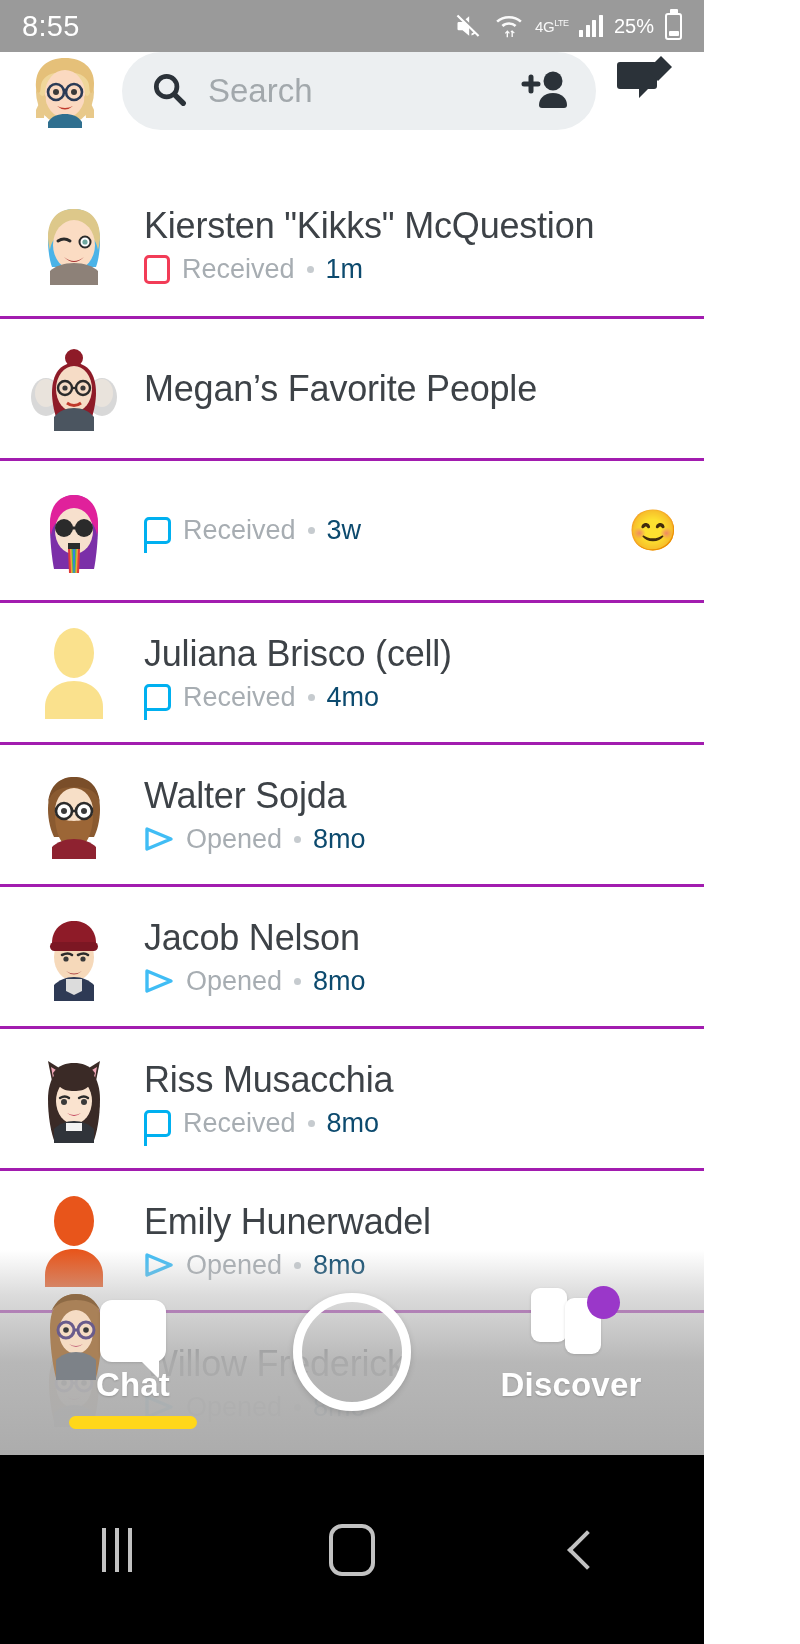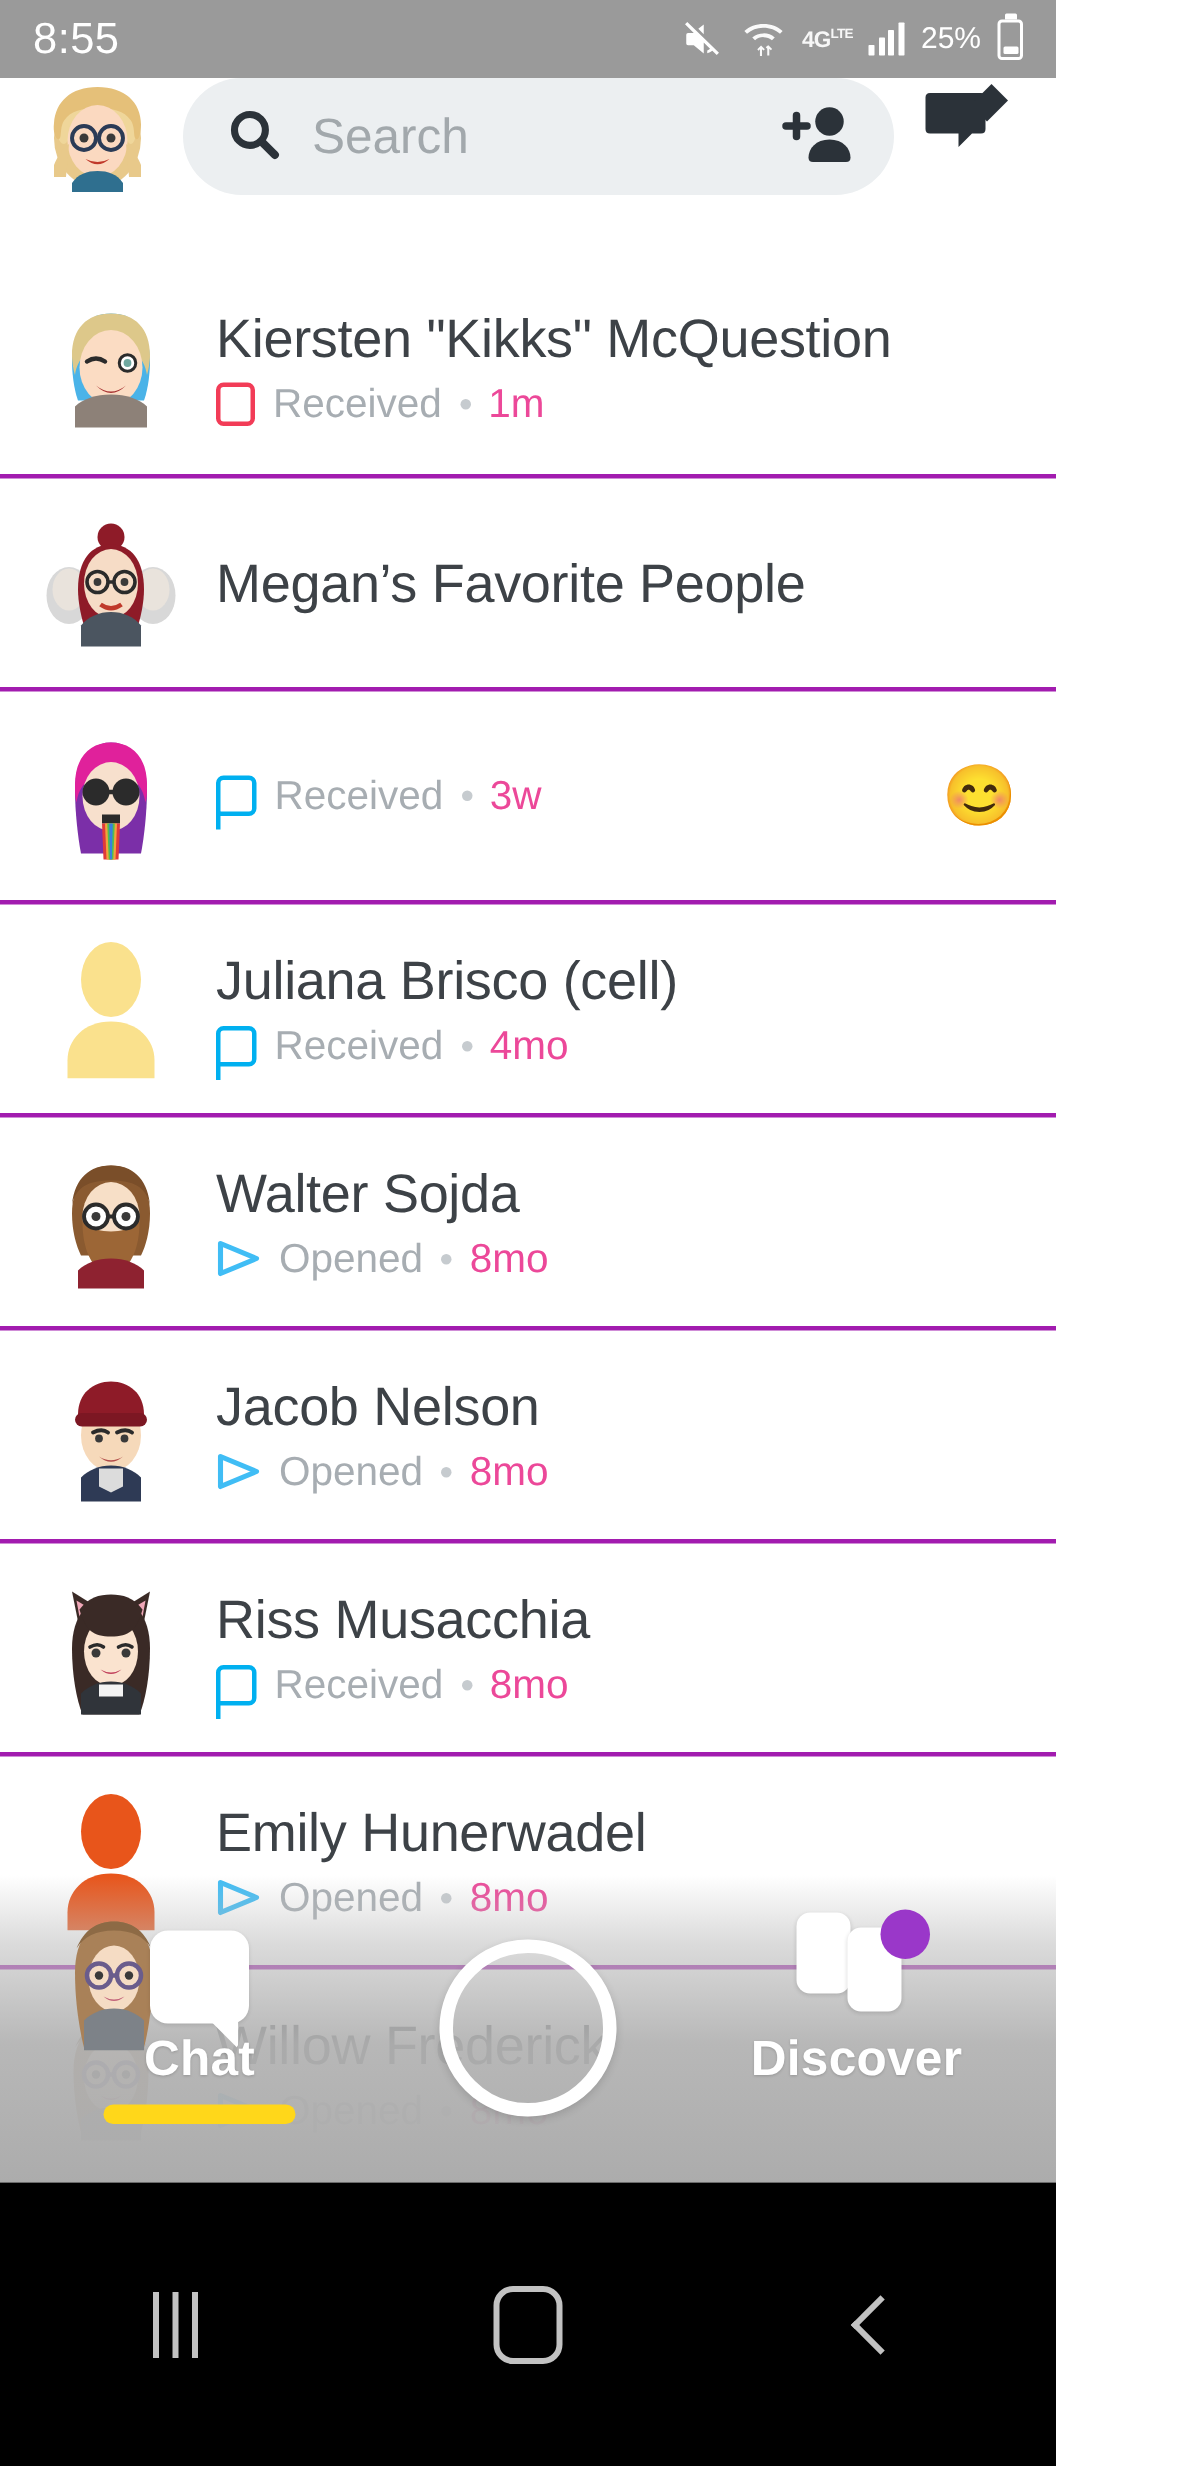--- a/index.html
+++ b/index.html
@@ -20,21 +20,21 @@
   .sb-time { font-size:29px; font-weight:400; letter-spacing:.3px; }
   .sb-right { margin-left:auto; display:flex; align-items:center; gap:11px; }
   .sb-icon { display:flex; align-items:center; }
   .sb-batt-text { font-size:20px; font-weight:400; }
   .bars { display:flex; align-items:flex-end; gap:2.5px; height:22px; }
   .bars i { width:4px; background:#fff; display:block; border-radius:.5px; }
   .bars i:nth-child(1){ height:7px; }
   .bars i:nth-child(2){ height:12px; }
   .bars i:nth-child(3){ height:17px; }
   .bars i:nth-child(4){ height:22px; }
-  .lte { font-size:15px; font-weight:700; letter-spacing:-.5px; opacity:.92; }
+  .lte { font-size:15px; font-weight:400; letter-spacing:-.5px; opacity:.92; }
   .batt {
     width:17px; height:27px; border:2.5px solid #fff; border-radius:3px;
     position:relative; display:flex; align-items:flex-end; padding:1.5px;
   }
   .batt:before{
     content:""; position:absolute; top:-6px; left:50%; transform:translateX(-50%);
     width:8px; height:4px; background:#fff; border-radius:1px 1px 0 0;
   }
   .batt i{ display:block; width:100%; height:25%; background:#fff; border-radius:1px; }
 
@@ -64,21 +64,21 @@
     display:flex; align-items:center; justify-content:center; position:relative;
   }
   .row-text { flex:1; min-width:0; display:flex; flex-direction:column; gap:7px; }
   .row-name {
     font-size:36px; color:#3d4247; font-weight:400; letter-spacing:-.2px;
     white-space:nowrap; overflow:hidden;
   }
   .row-sub { display:flex; align-items:center; gap:12px; }
   .row-status { font-size:27px; color:#a7adb2; font-weight:400; }
   .dotsep { width:7px; height:7px; border-radius:50%; background:#c6cbcf; }
-  .row-time { font-size:27px; color:#ec4899; }
+  .row-time { font-size:27px; color:#0c4a6e; }
   .row-emoji { font-size:40px; margin-left:auto; padding-left:18px; }
 
   
   .g-snap-unopened {
     width:26px; height:29px; border:3.5px solid #f23c57; border-radius:5px; flex:0 0 26px;
   }
   .g-chat-unopened {
     width:27px; height:27px; border:3.5px solid #00b0f0; border-radius:5px 5px 5px 0;
     position:relative; flex:0 0 27px;
   }
@@ -89,21 +89,21 @@
   }
   .g-opened-arrow { width:30px; height:28px; flex:0 0 30px; }
 
   
   .silhouette { width:86px; height:92px; position:relative; }
 
   
   .bottomnav {
     position:absolute; left:0; right:0; bottom:189px; height:205px;
     background:linear-gradient(to bottom, rgba(200,200,200,0) 0%, rgba(190,190,190,.55) 22%, rgba(178,178,178,.93) 55%, rgba(172,172,172,1) 100%);
-    display:flex; align-items:center; justify-content:space-between;
+    display:flex; align-items:flex-end; justify-content:space-between;
     padding:0 0 26px 0; pointer-events:none;
   }
   .nav-item {
     width:266px; display:flex; flex-direction:column; align-items:center;
     position:relative; pointer-events:auto;
   }
   .nav-icon-wrap { height:86px; display:flex; align-items:flex-end; justify-content:center; position:relative; width:100%; }
   .nav-label {
     font-size:33px; font-weight:700; color:#ffffff; letter-spacing:.2px;
     text-shadow:0 1px 2px rgba(0,0,0,.18); margin-top:4px;

